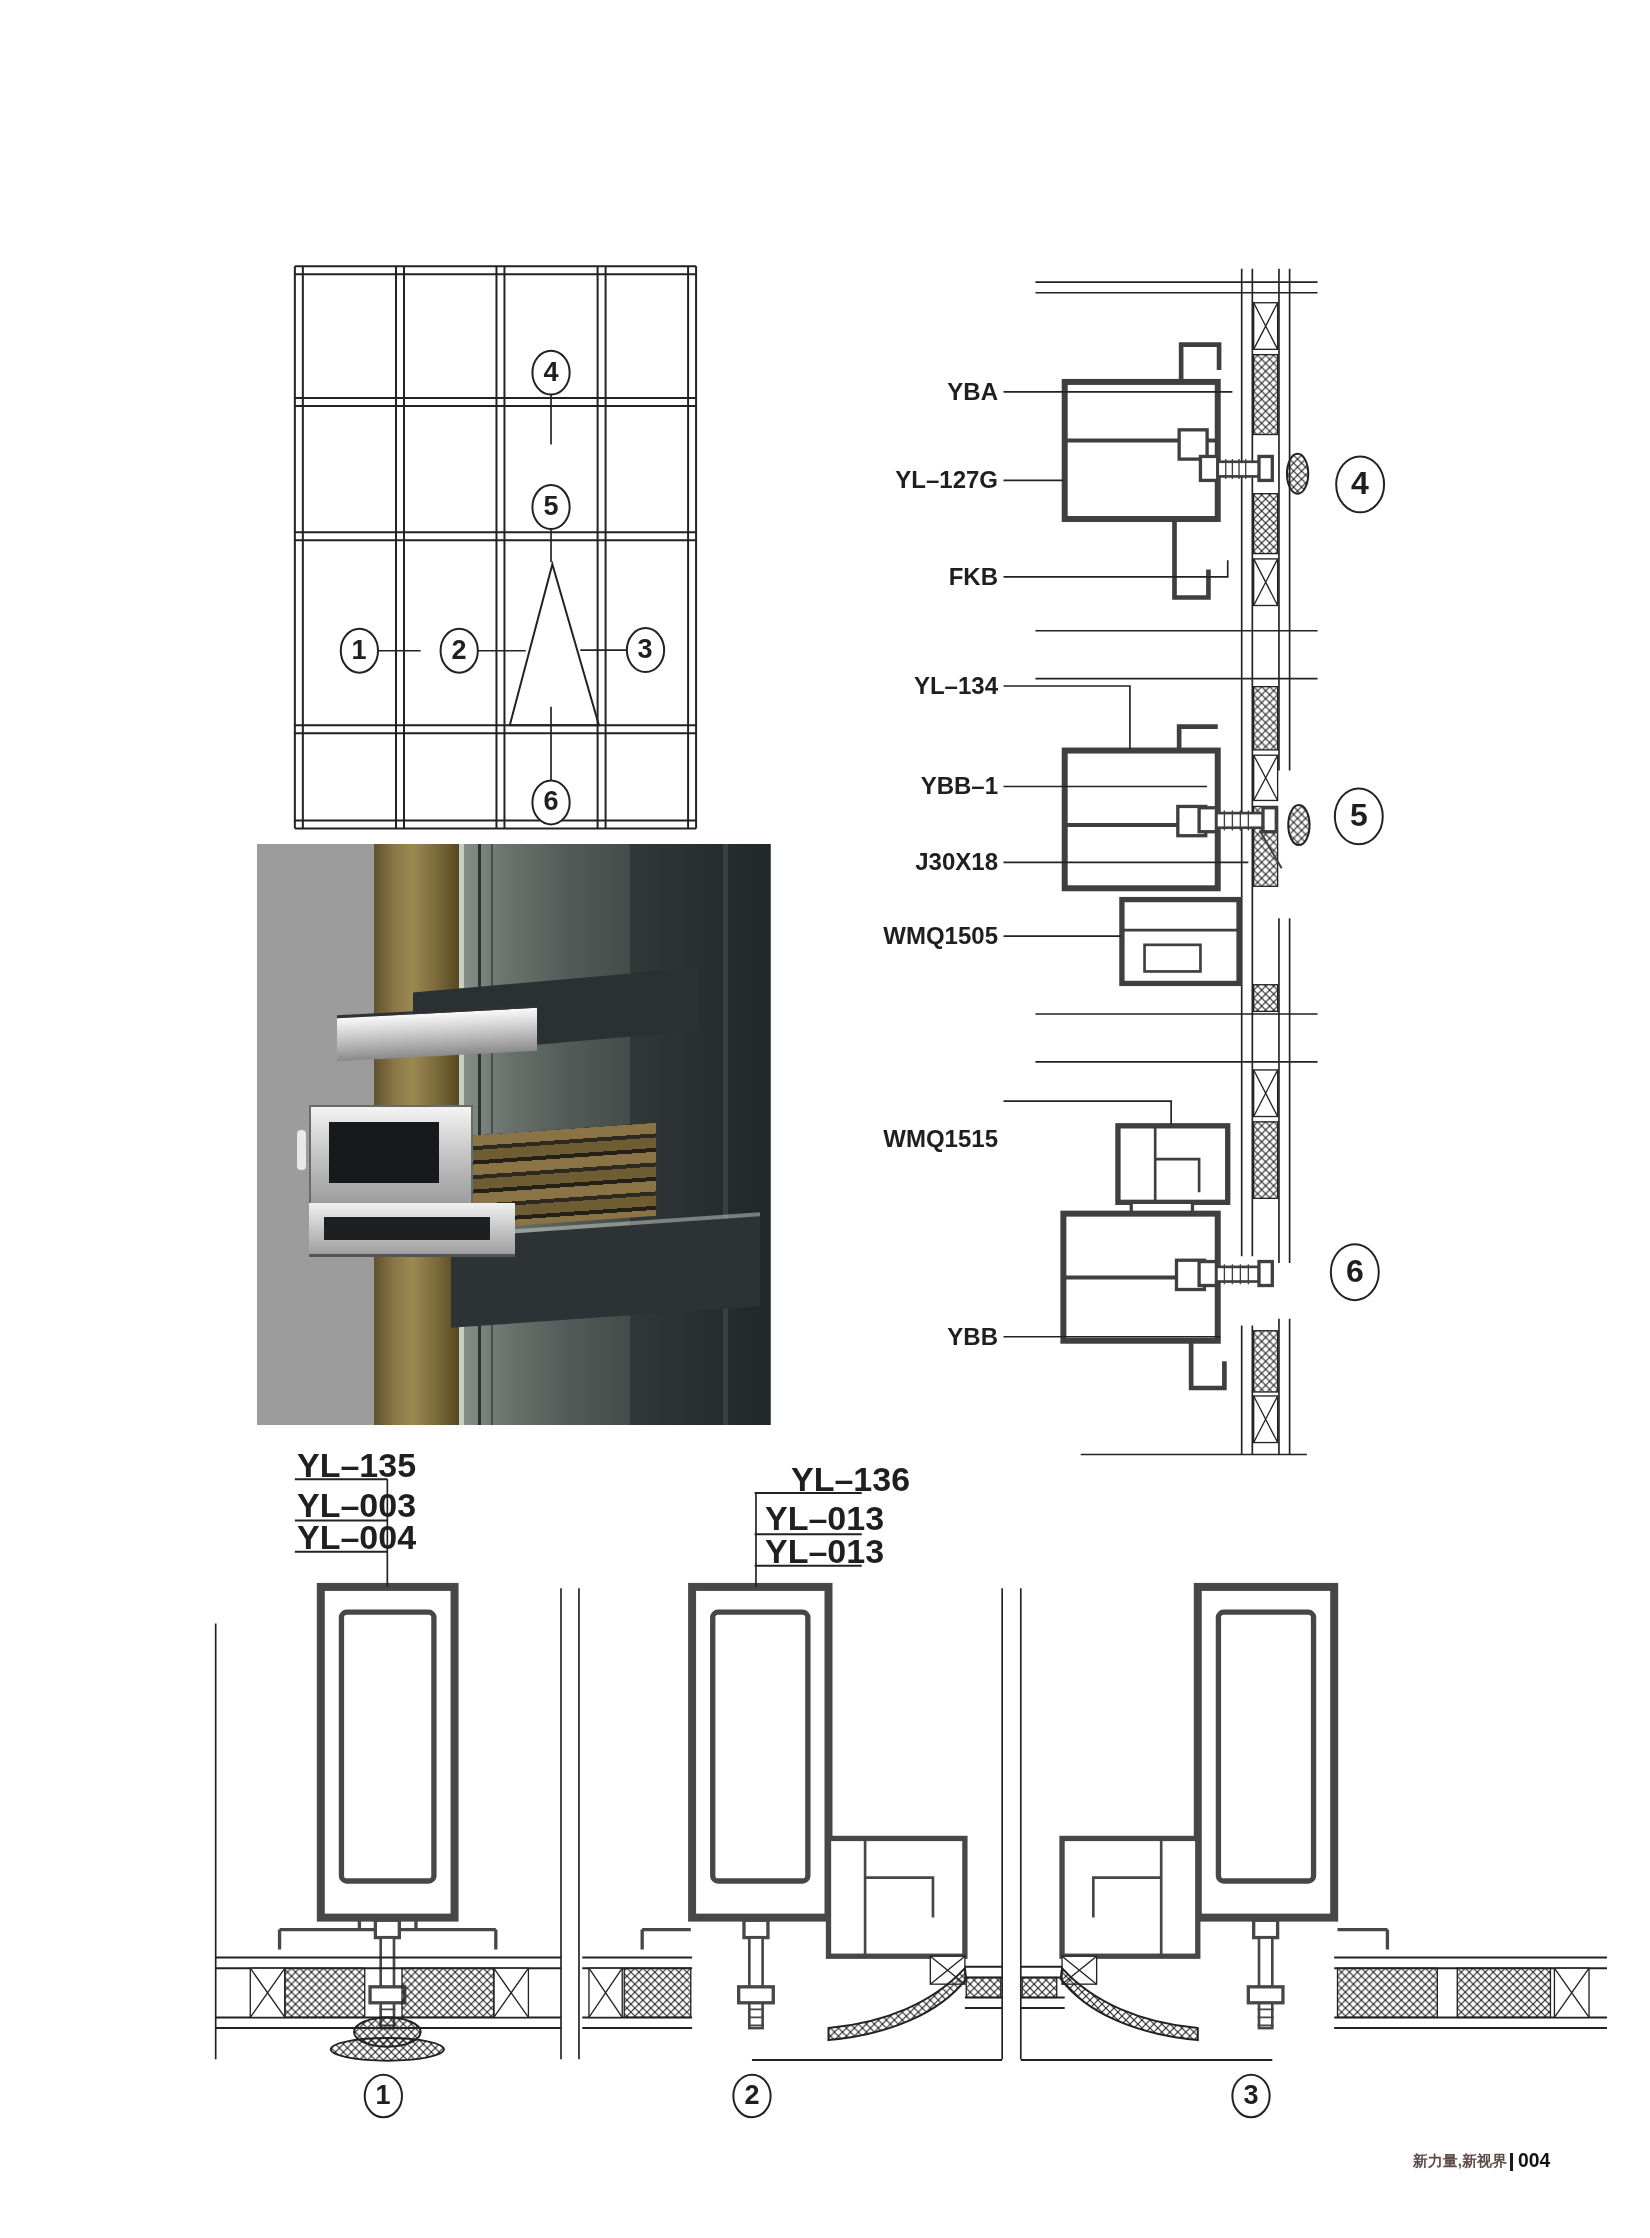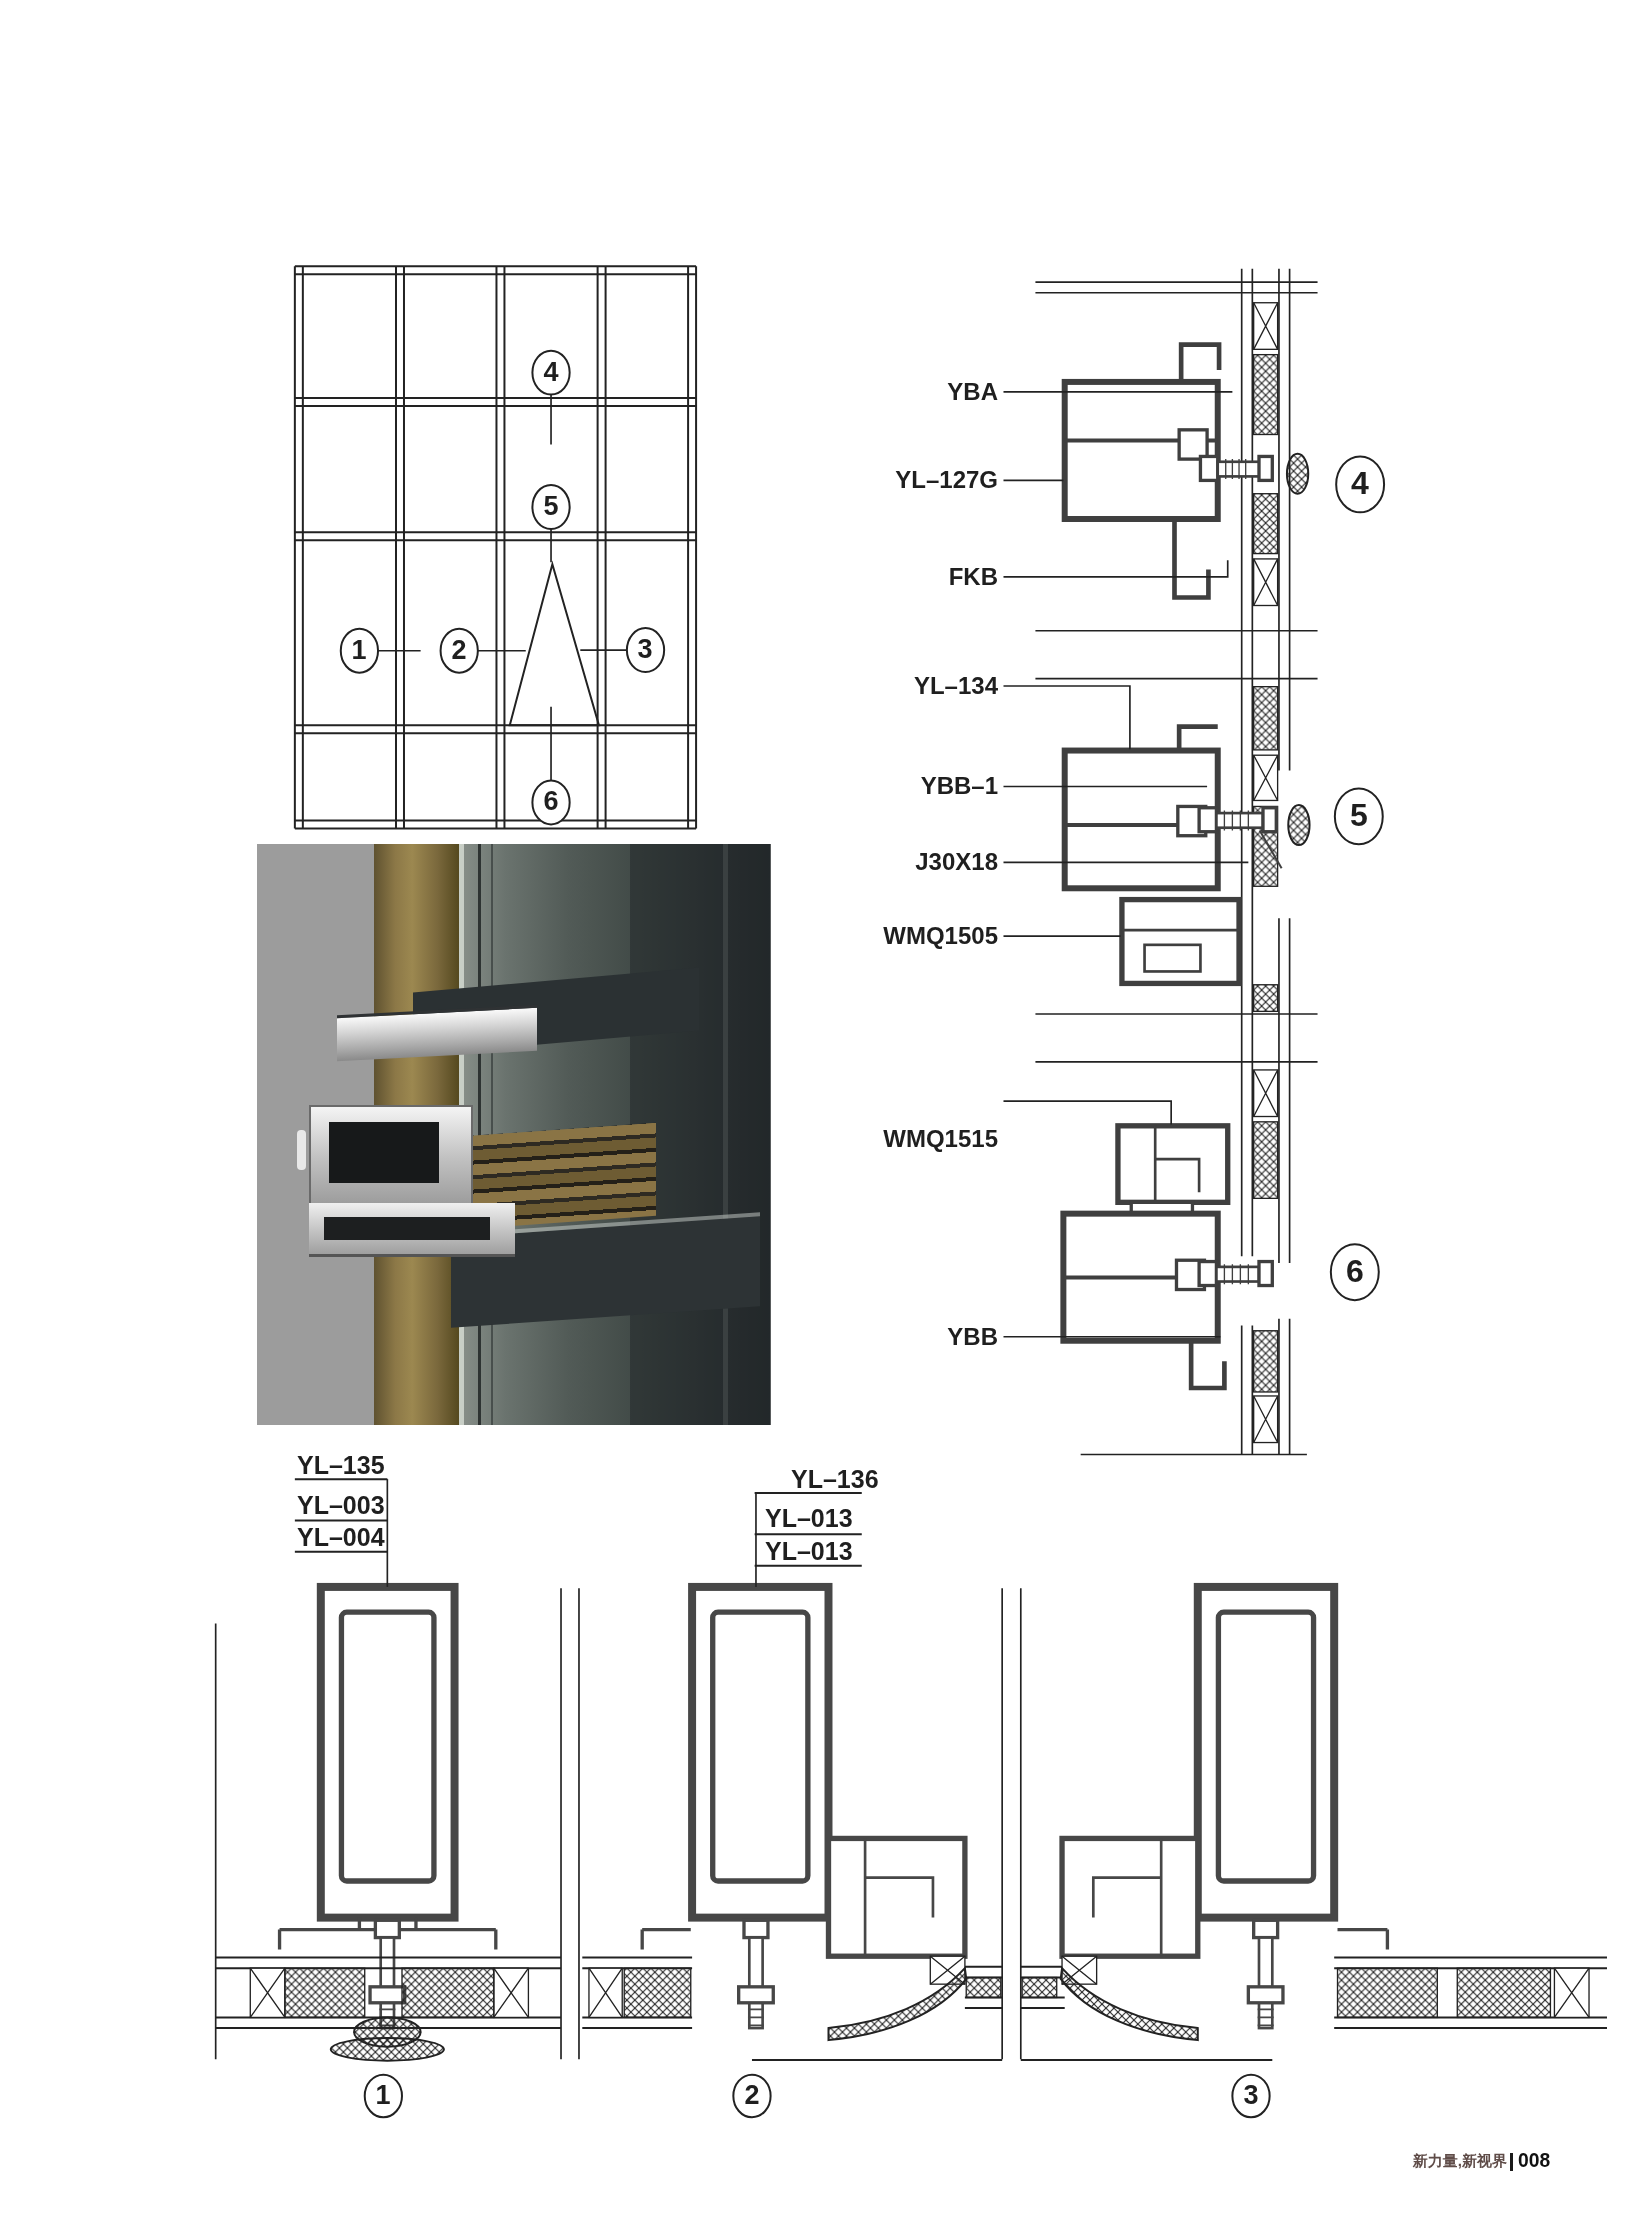--- a/index.html
+++ b/index.html
@@ -1,21 +1,21 @@
 <!DOCTYPE html>
 <html style="font-size:10.6px"><head>
 <meta charset="utf-8">
 <style>
   html,body{margin:0;padding:0;background:#fff;}
   #page{position:relative;width:1651px;height:2239px;background:#ffffff;overflow:hidden;
         font-family:"Liberation Sans","DejaVu Sans",sans-serif;color:#1a1a1a;}
   #cad{position:absolute;left:0;top:0;}
   .lbl{position:absolute;font-size:24px;font-weight:bold;color:#1f1f1f;line-height:1;white-space:nowrap;transform:translateY(-50%);}
   .lbl-r{text-align:right;}
-  .stk{position:absolute;font-size:25px;font-weight:bold;color:#1f1f1f;line-height:1;white-space:nowrap;transform:translateY(-50%);}
+  .stk{position:absolute;font-size:34px;font-weight:bold;color:#1f1f1f;line-height:1;white-space:nowrap;transform:translateY(-50%);}
   .badge{position:absolute;font-size:27px;font-weight:bold;color:#1f1f1f;line-height:1;transform:translate(-50%,-52%);}
   .badge.big{font-size:32px;}
   
   #render{position:absolute;left:257px;top:844px;width:514px;height:581px;background:#9c9c9c;overflow:hidden;}
   #render div{position:absolute;}
   .gold{left:117px;top:0;width:85px;height:581px;
         background:linear-gradient(90deg,#5f5230,#8c7847 25%,#9c8850 45%,#7a683c 75%,#55491f);}
   .glass{left:202px;top:0;width:311px;height:581px;
         background:linear-gradient(90deg,#89908a,#6a736e 15%,#525b57 35%,#3f4845 60%,#2c3234 85%,#23282a);}
   .glass-edge{left:202px;top:0;width:5.3px;height:581px;background:#d8ded6;opacity:.8;}
@@ -301,16 +301,16 @@
 <div class="badge big" style="left:1360px;top:484px">4</div>
 <div class="badge big" style="left:1359px;top:816px">5</div>
 <div class="badge big" style="left:1355px;top:1272px">6</div>
 
 <div class="badge" style="left:383px;top:2096px">1</div>
 <div class="badge" style="left:752px;top:2096px">2</div>
 <div class="badge" style="left:1251px;top:2096px">3</div>
 
 <div id="slogan">新力量,新视界</div>
 <div id="fbar"></div>
-<div id="pageno">008</div>
+<div id="pageno">004</div>
 
 </div>
 
 
 </body></html>

